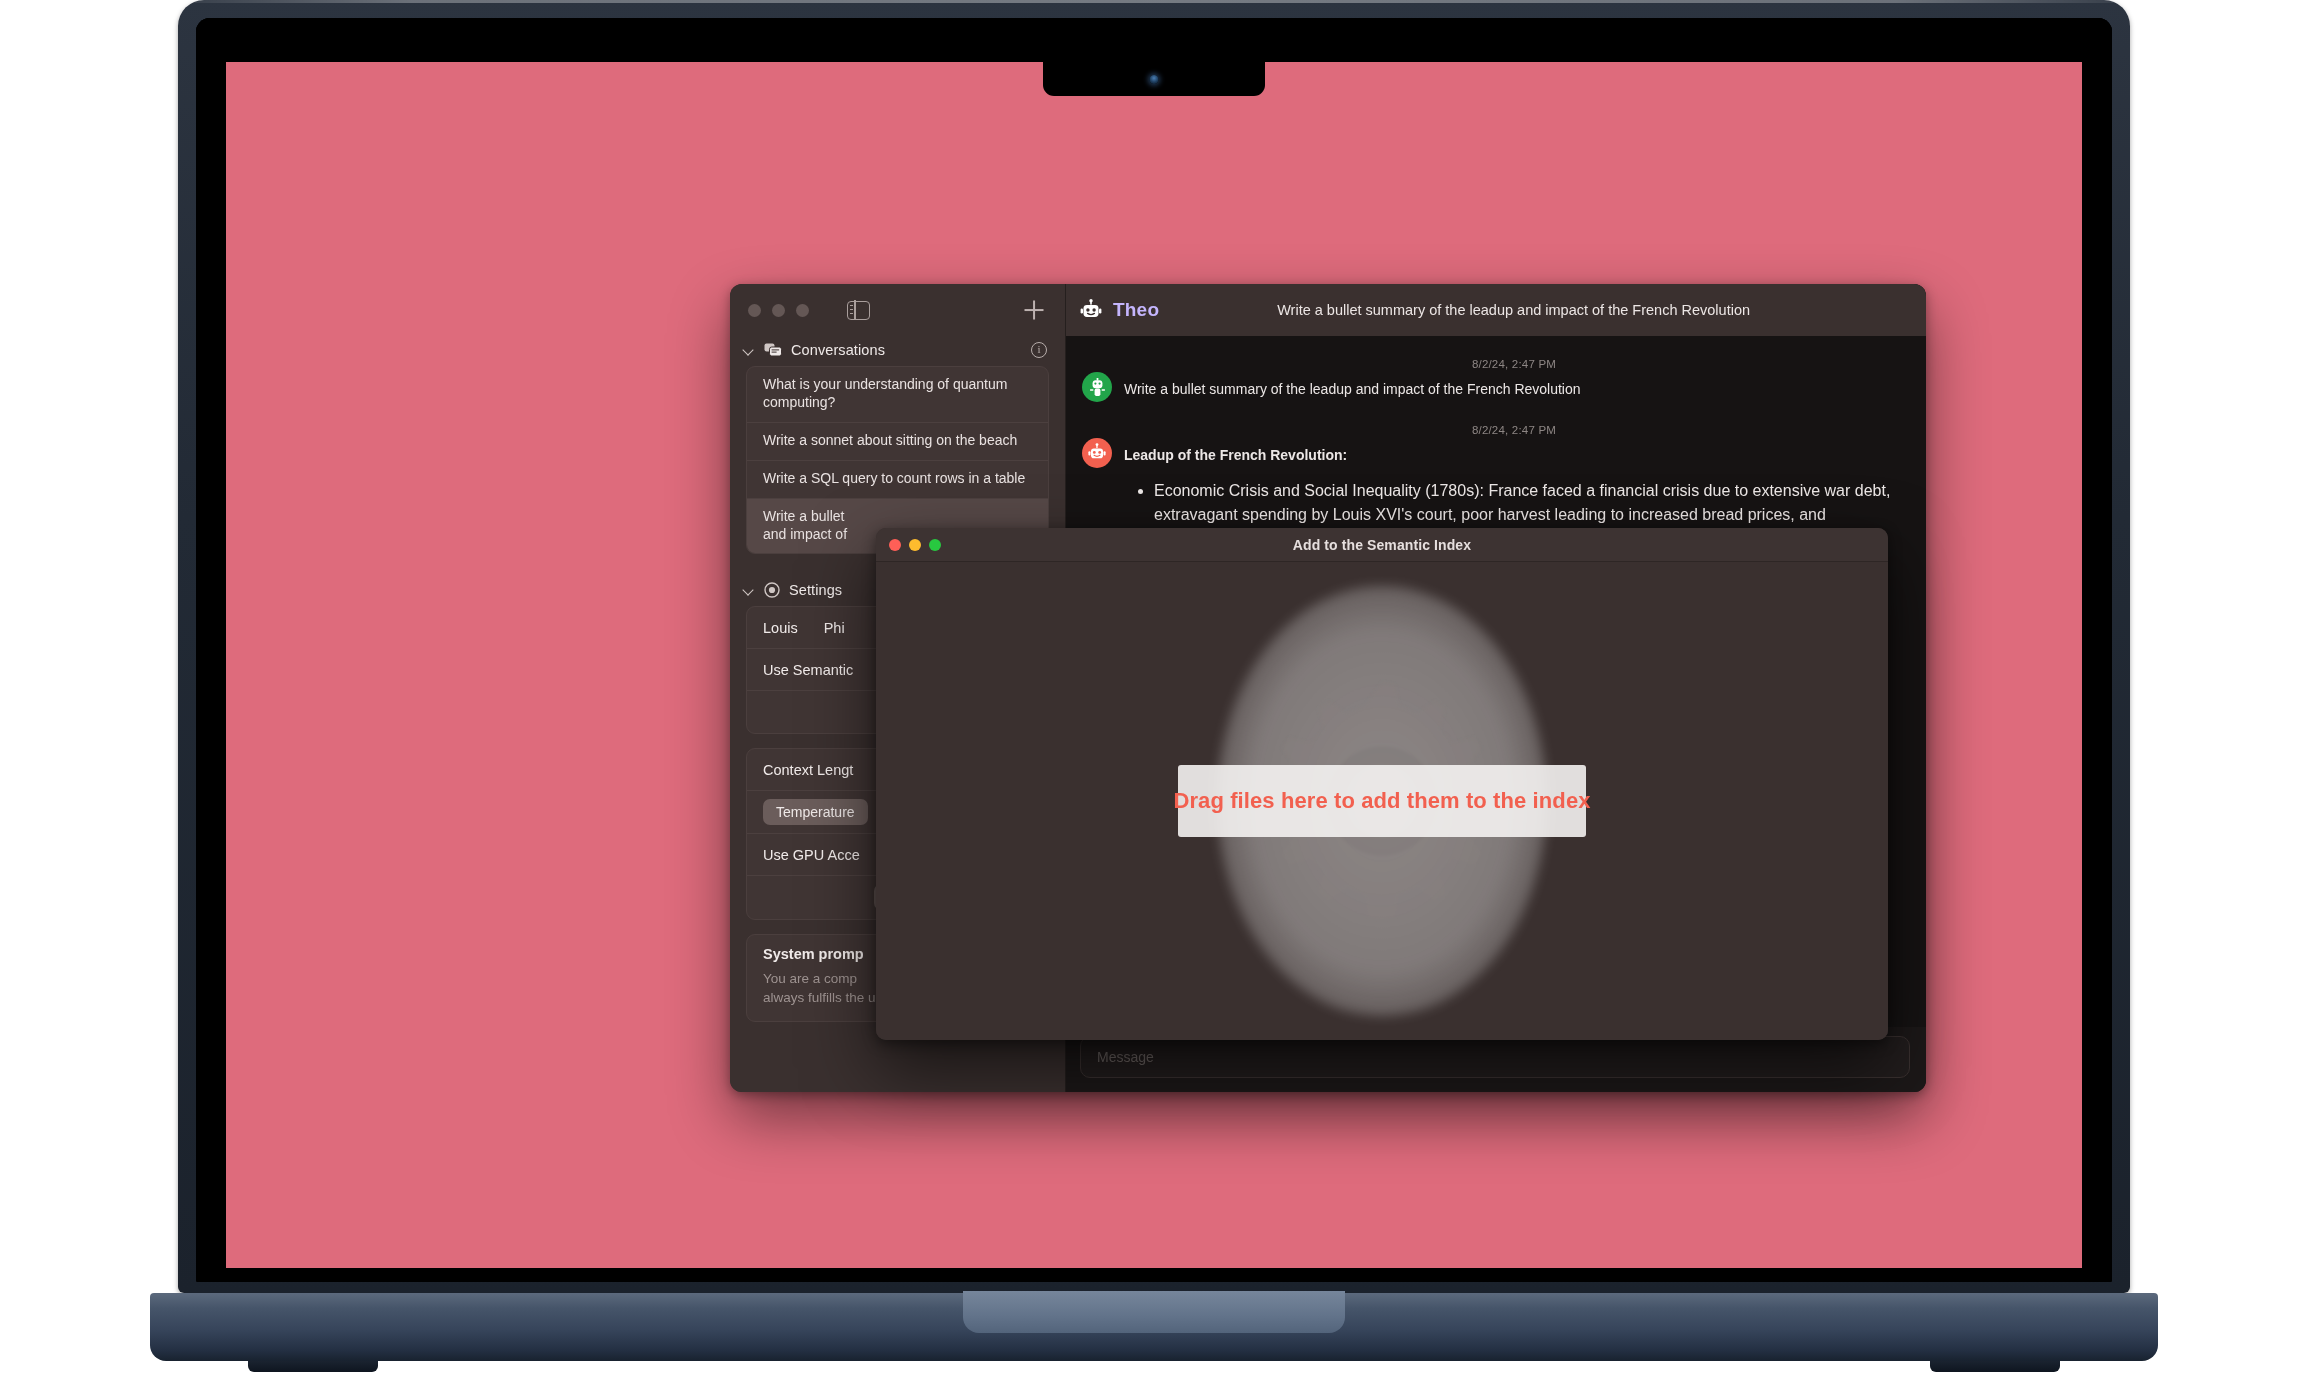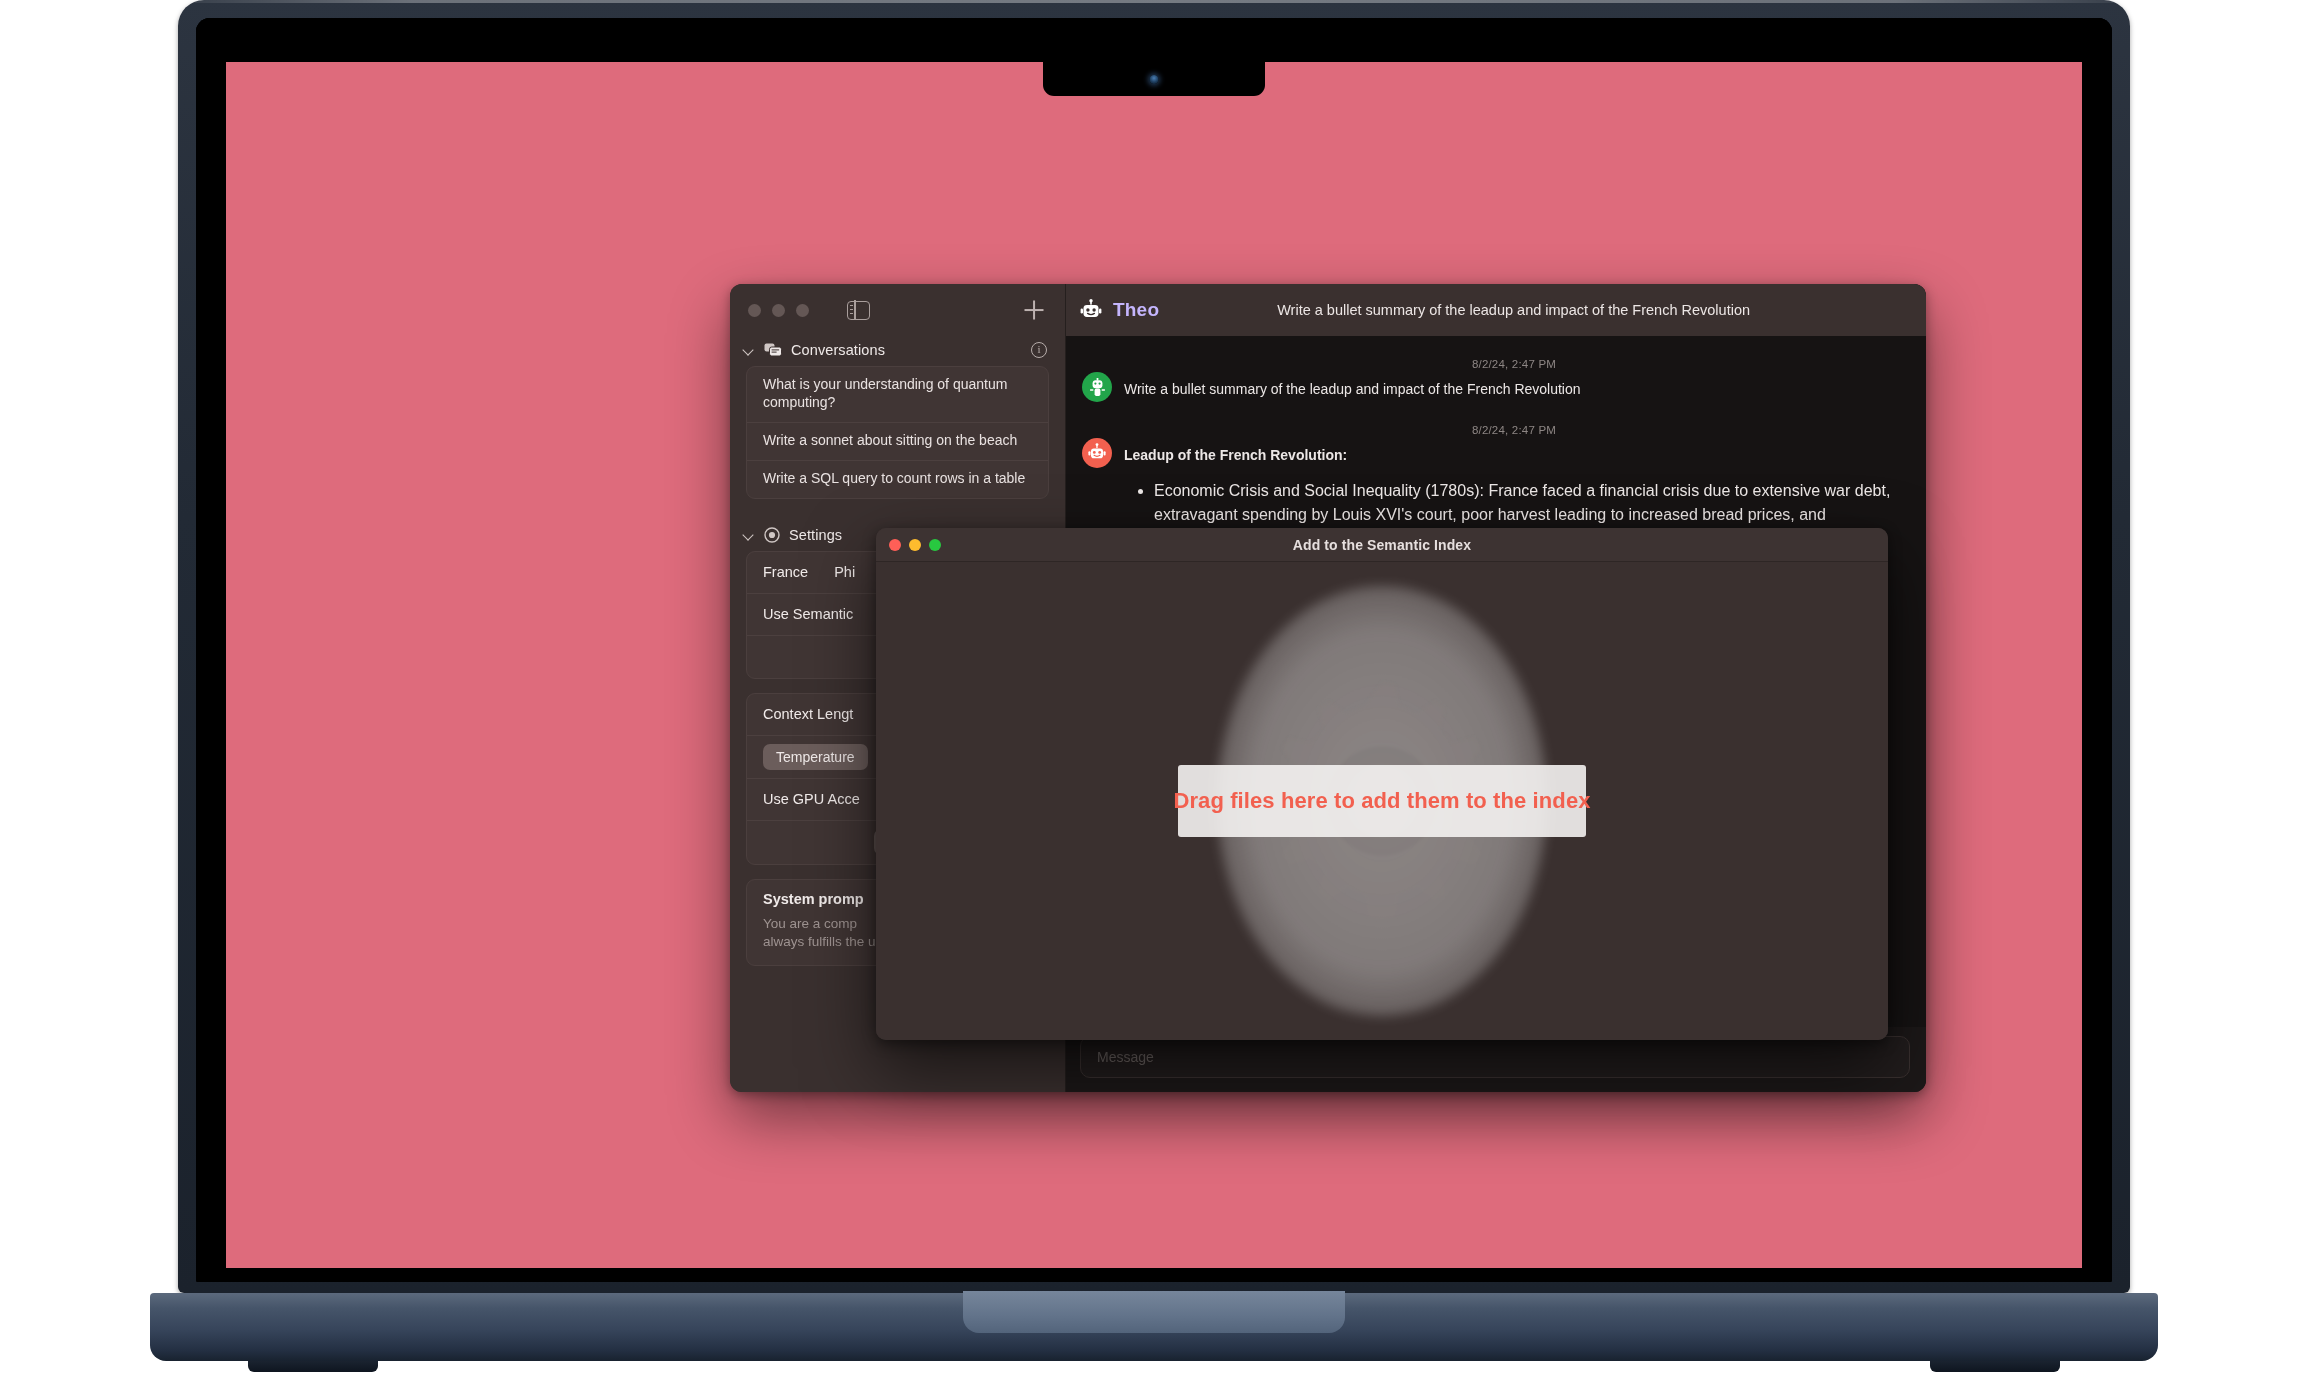--- a/index.html
+++ b/index.html
@@ -481,36 +481,38 @@
               </svg>
             </span>
             <span class="sec-title">Conversations</span>
             <span class="info-icon">i</span>
           </div>
 
           <div class="card">
             <div class="conv-item">What is your understanding of quantum computing?</div>
             <div class="conv-item">Write a sonnet about sitting on the beach</div>
             <div class="conv-item">Write a SQL query to count rows in a table</div>
+            <div class="conv-item selected" style="white-space:pre-line">Write a bullet
+and impact of</div>
           </div>
 
           <div class="section-head" style="padding-top:14px">
             <span class="chev"></span>
             <span class="sec-icon">
               <svg width="16" height="16" viewBox="0 0 16 16">
                 <circle cx="8" cy="8" r="7" fill="none" stroke="#cfc6c4" stroke-width="1.4"></circle>
                 <circle cx="8" cy="8" r="3.1" fill="#cfc6c4"></circle>
               </svg>
             </span>
             <span class="sec-title">Settings</span>
           </div>
 
           <div class="card settings-card">
             <div class="set-row">
-              <span class="set-label">France</span>
+              <span class="set-label">Louis</span>
               <span class="set-value">Phi</span>
             </div>
             <div class="set-row">
               <span class="set-label">Use Semantic</span>
             </div>
             <div class="set-row center">
               <span class="toggle-knob"></span>
             </div>
           </div>
 

